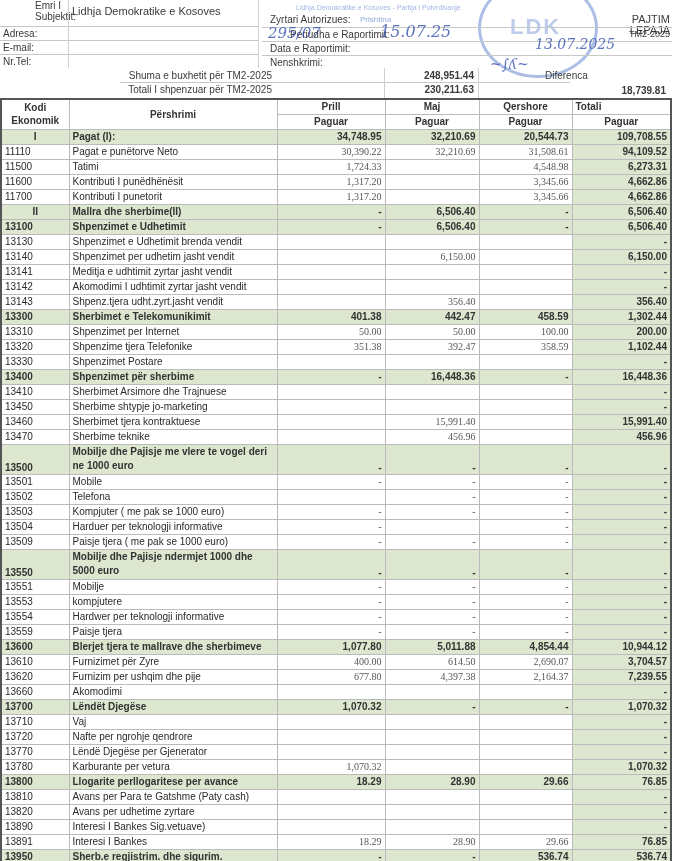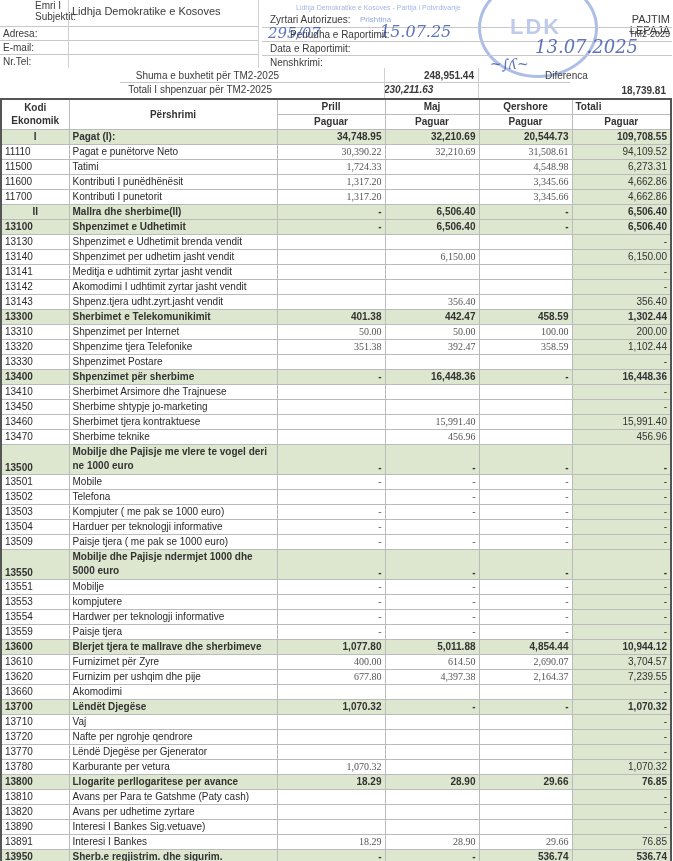--- a/index.html
+++ b/index.html
@@ -14,21 +14,21 @@
   .stamp { position: absolute; left: 478px; top: -22px; width: 120px; height: 100px; border: 3px solid rgba(70,110,200,0.45); border-radius: 50%; }
   .stamp-text { position: absolute; left: 510px; top: 14px; font-size: 22px; color: rgba(70,110,200,0.35); font-weight: bold; letter-spacing: 2px; }
   .handwriting { position: absolute; color: rgba(40,70,170,0.75); font-family: "DejaVu Serif", serif; font-style: italic; }
 
   table.main { position: absolute; left: 0; top: 98px; width: 670px; border-collapse: collapse; table-layout: fixed; border: 2px solid #555; }
   table.main td, table.main th { border: 1px solid #bbb; height: 15px; line-height: 13px; font-size: 10px; padding: 0 3px; white-space: nowrap; overflow: hidden; }
   table.main th { font-weight: bold; color: #333; text-align: center; background: #fff; }
   .c-code { text-align: left; }
   .c-desc { text-align: left; }
   .num { text-align: right; font-family: "Liberation Serif", serif; color: #555; font-size: 10px; }
-  .tot { text-align: right; font-weight: normal; background: #dde6cf; color: #333; }
+  .tot { text-align: right; font-weight: bold; background: #dde6cf; color: #333; }
   tr.grp td { background: #dde6cf; font-weight: bold; color: #333; }
   tr.grp td.num { font-family: "Liberation Sans", sans-serif; font-weight: bold; color: #333; }
   tr.tall td { height: 30px; vertical-align: bottom; }
   tr.tall td.c-desc { white-space: normal; line-height: 14px; vertical-align: middle; }
   .center { text-align: center; }
   .dash { text-align: right; padding-right: 14px; }
 </style>
 </head>
 <body>
 
@@ -58,29 +58,29 @@
   <div class="hline" style="top:27px;left:262px;width:410px;"></div>
   <div class="hrow" style="top:29px;left:270px;padding-left:20px;">Periudha e Raportimit:</div>
   <div class="hrow" style="top:29px;left:598px;width:72px;text-align:right;font-size:9px;">TM2-2025</div>
   <div class="hline" style="top:41px;left:262px;width:410px;"></div>
   <div class="hrow" style="top:43px;left:270px;">Data e Raportimit:</div>
   <div class="hline" style="top:55px;left:262px;width:410px;"></div>
   <div class="hrow" style="top:57px;left:270px;">Nenshkrimi:</div>
 
   <div class="handwriting" style="left:268px;top:24px;font-size:15px;">295/07</div>
   <div class="handwriting" style="left:380px;top:22px;font-size:16px;">15.07.25</div>
-  <div class="handwriting" style="left:535px;top:36px;font-size:18px;">13.07.2025</div>
+  <div class="handwriting" style="left:535px;top:36px;font-size:14px;">13.07.2025</div>
   <div class="handwriting" style="left:490px;top:56px;font-size:14px;">~∫ʎ~</div>
 
-  <div class="hrow" style="top:70px;left:7px;width:276px;text-align:right;padding-right:4px;font-size:10px;">Shuma e buxhetit për TM2-2025</div>
+  <div class="hrow" style="top:70px;left:0;width:276px;text-align:right;padding-right:4px;font-size:10px;">Shuma e buxhetit për TM2-2025</div>
   <div class="hrow" style="top:70px;left:384px;width:94px;text-align:right;padding-right:4px;font-weight:bold;">248,951.44</div>
   <div class="hrow" style="top:70px;left:545px;font-size:10px;">Diferenca</div>
   <div class="hline" style="top:82px;left:120px;width:450px;"></div>
   <div class="hrow" style="top:84px;left:0;width:276px;text-align:right;padding-right:4px;font-size:10px;">Totali I shpenzuar për TM2-2025</div>
-  <div class="hrow" style="top:84px;left:384px;width:94px;padding-right:4px;font-weight:bold;font-style:italic;">230,211.63</div>
+  <div class="hrow" style="top:84px;left:384px;width:94px;text-align:right;padding-right:4px;font-weight:bold;">230,211.63</div>
   <div class="hrow" style="top:85px;left:571px;width:98px;text-align:right;padding-right:3px;font-weight:bold;">18,739.81</div>
   <div class="vline" style="top:68px;left:384px;height:30px;"></div>
   <div class="vline" style="top:68px;left:478px;height:30px;"></div>
 </div>
 
 <table class="main">
   <colgroup>
     <col style="width:68px">
       <col style="width:208px">
       <col style="width:108px">

